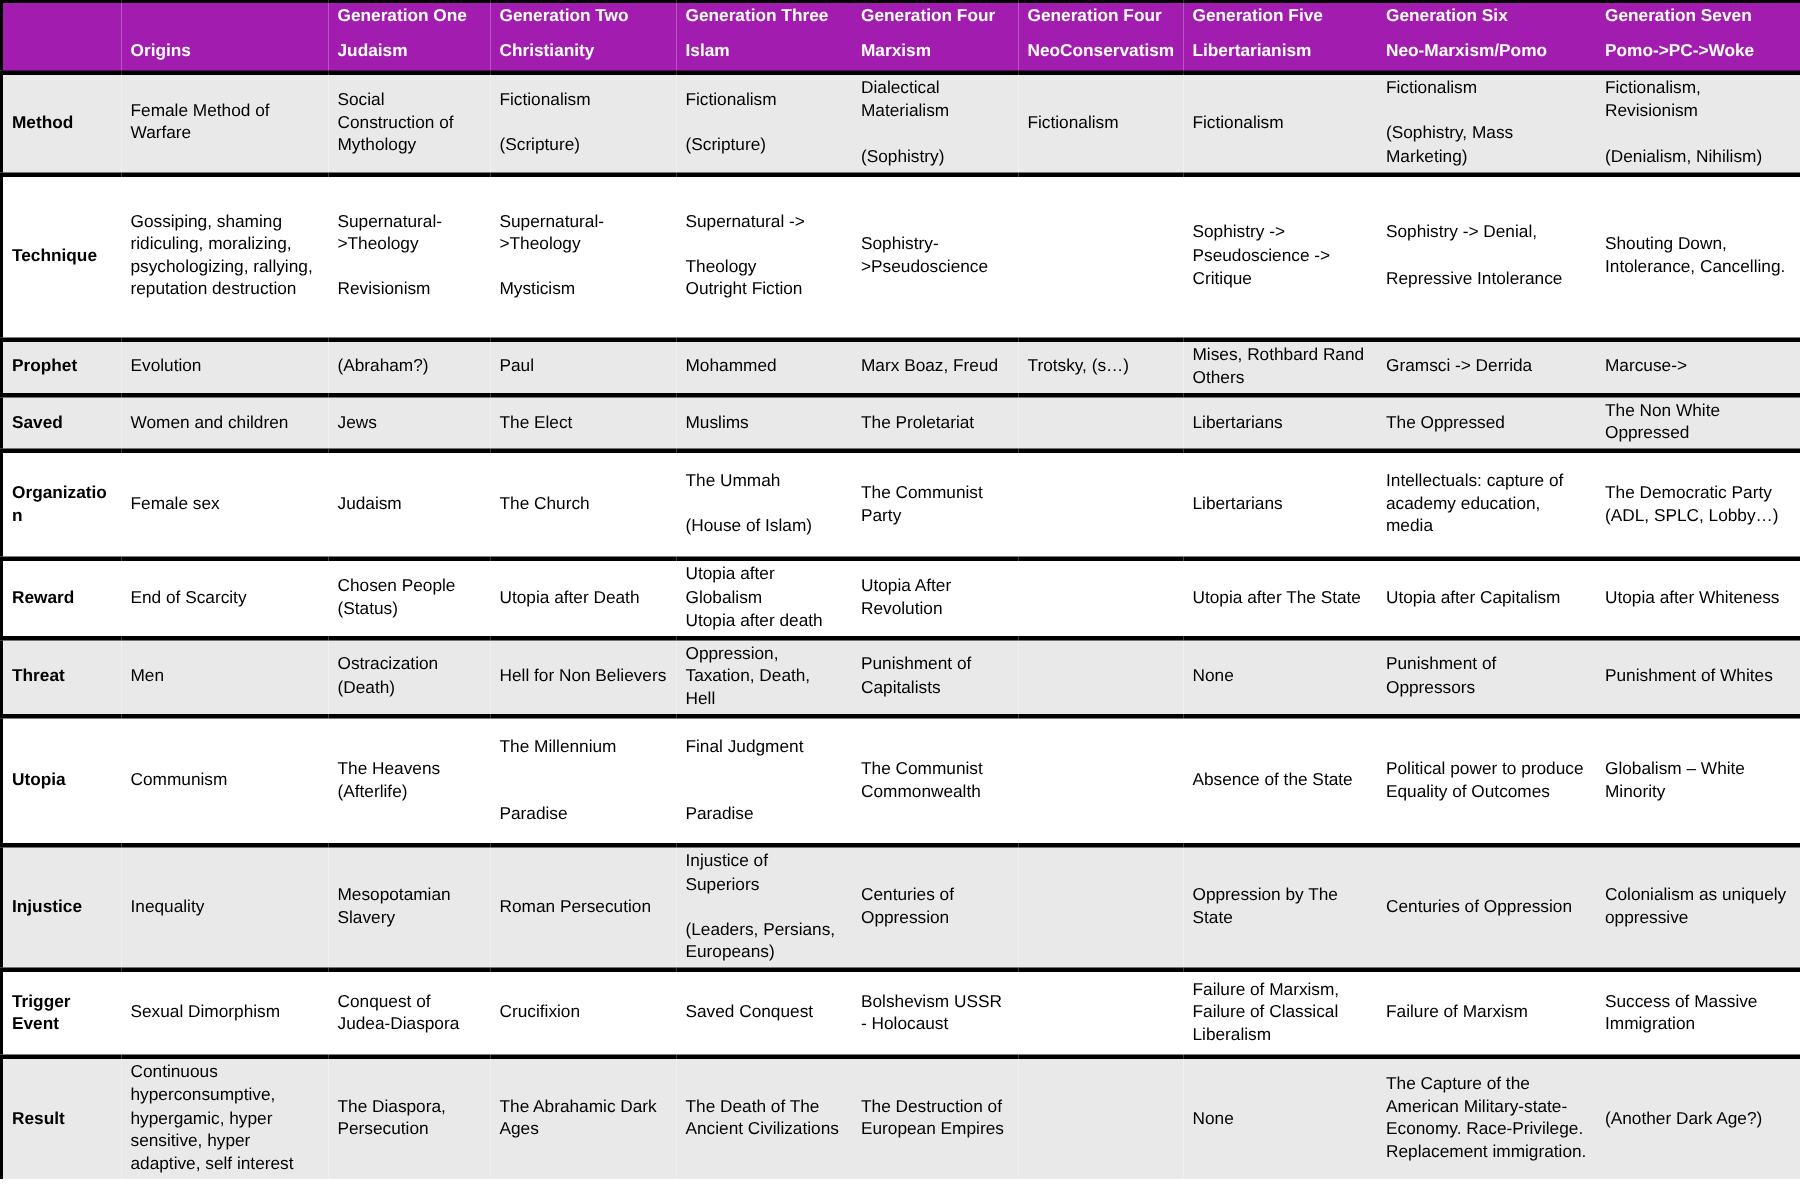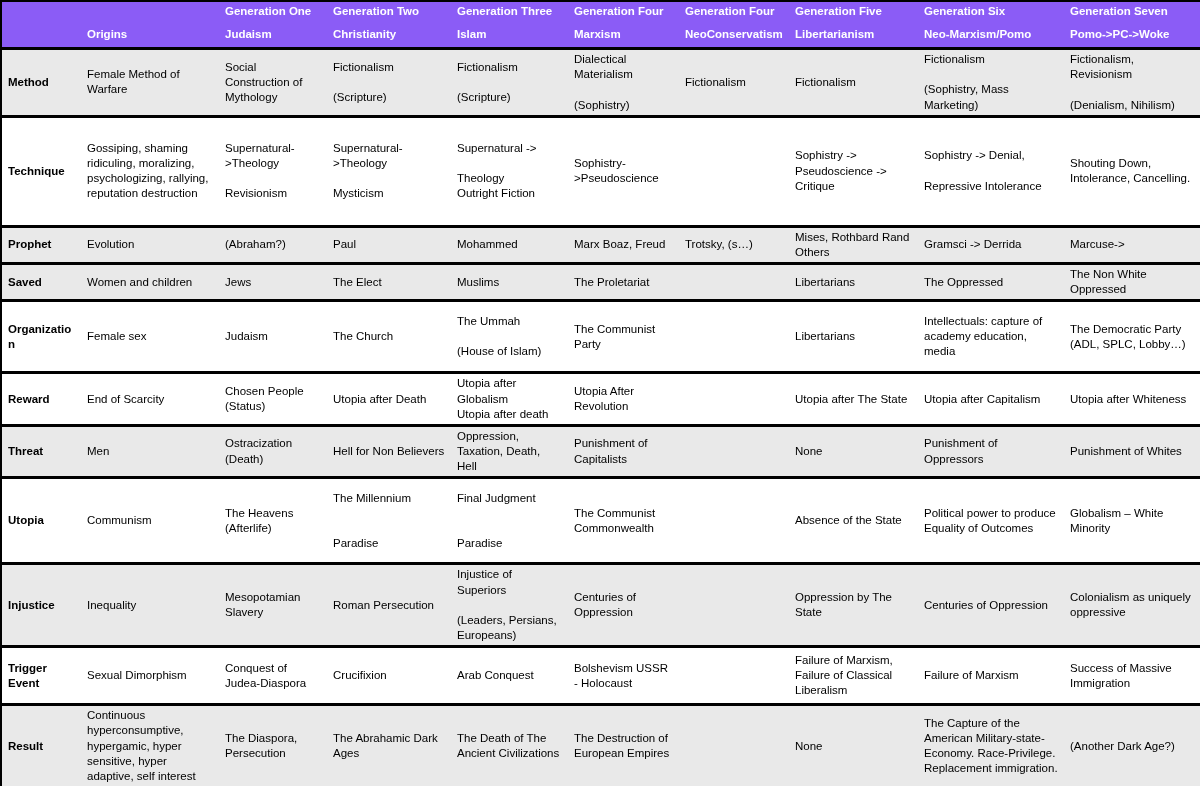--- a/index.html
+++ b/index.html
@@ -5,21 +5,21 @@
   html,body { margin:0; padding:0; background:#ffffff; }
   #page {
     width:1200px; height:800px; overflow:hidden; background:#ffffff;
     font-family:"Liberation Sans", sans-serif; color:#000;
   }
   table#gen-table {
     width:1200px; border-collapse:collapse; table-layout:fixed;
     border-left:2px solid #000; border-right:2px solid #000; border-top:2px solid #000;
   }
   thead th {
-    background:#8b5cf6; color:#fff; text-align:left; vertical-align:middle;
+    background:#a21caf; color:#fff; text-align:left; vertical-align:middle;
     font-size:11.5px; font-weight:bold; padding:3px 6px 5px 6px;
   }
   thead .gen { margin-bottom:9px; min-height:14px; }
   thead .ideo { min-height:14px; }
   tbody td {
     font-size:11.5px; line-height:1.32; padding:2px 6px; vertical-align:middle;
     white-space:pre-line; border-top:3px solid #000; word-wrap:break-word;
   }
   tbody td.label { font-weight:bold; }
   tbody td.origins { font-weight:normal; }
@@ -223,21 +223,21 @@
         <td></td>
         <td>Oppression by The State</td>
         <td>Centuries of Oppression</td>
         <td>Colonialism as uniquely oppressive</td>
       </tr>
       <tr class="plain" style="height:58px">
         <td class="label">Trigger Event</td>
         <td class="origins">Sexual Dimorphism</td>
         <td>Conquest of Judea-Diaspora</td>
         <td>Crucifixion</td>
-        <td>Arab Conquest</td>
+        <td>Saved Conquest</td>
         <td>Bolshevism USSR - Holocaust</td>
         <td></td>
         <td>Failure of Marxism, Failure of Classical Liberalism</td>
         <td>Failure of Marxism</td>
         <td>Success of Massive Immigration</td>
       </tr>
       <tr class="shade" style="height:79px">
         <td class="label">Result</td>
         <td class="origins">Continuous hyperconsumptive, hypergamic, hyper sensitive, hyper adaptive, self interest</td>
         <td>The Diaspora, Persecution</td>

